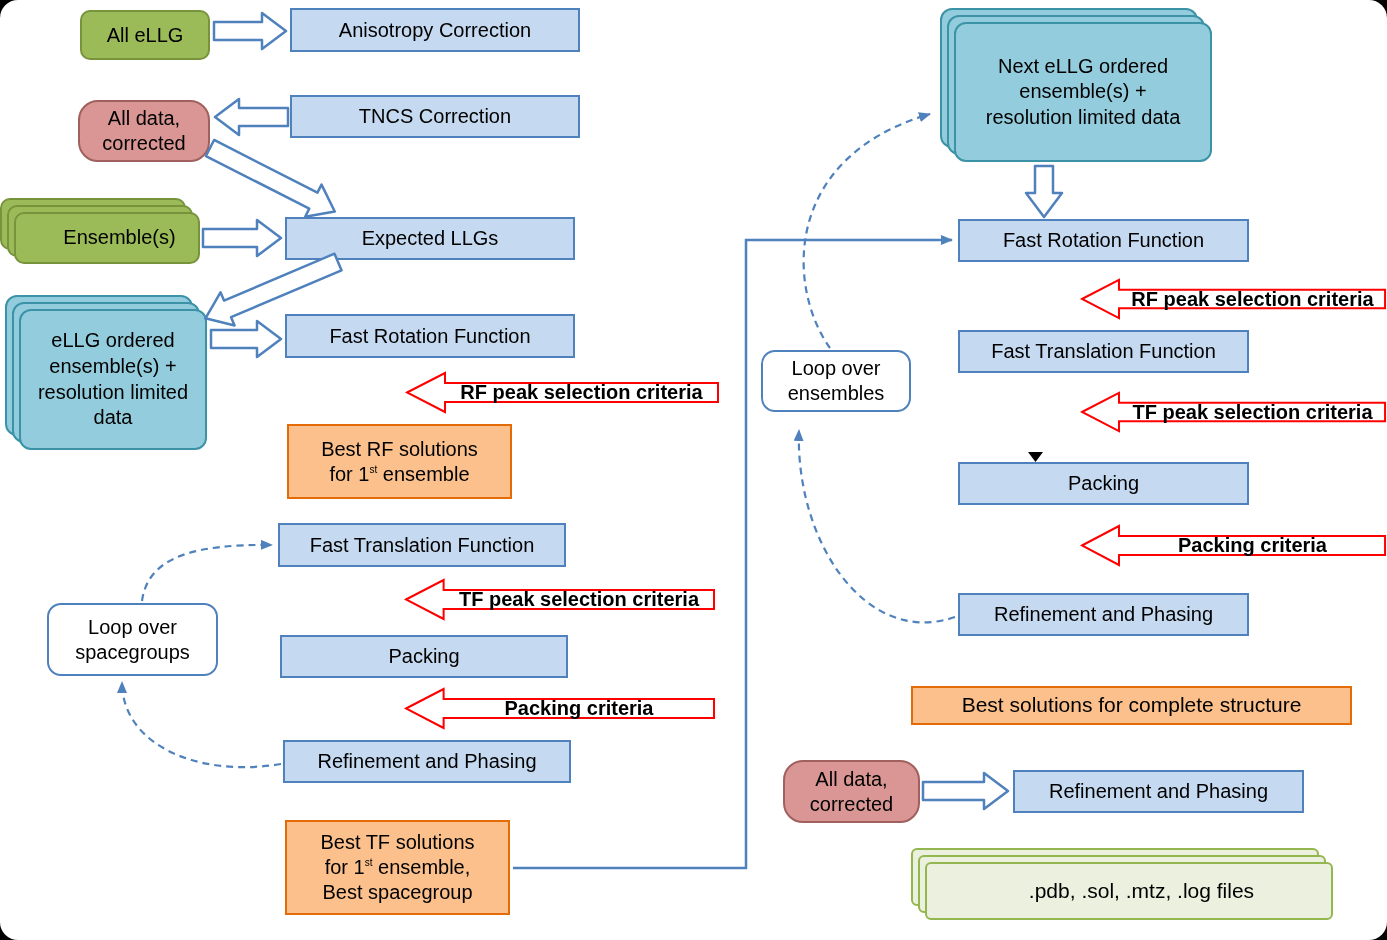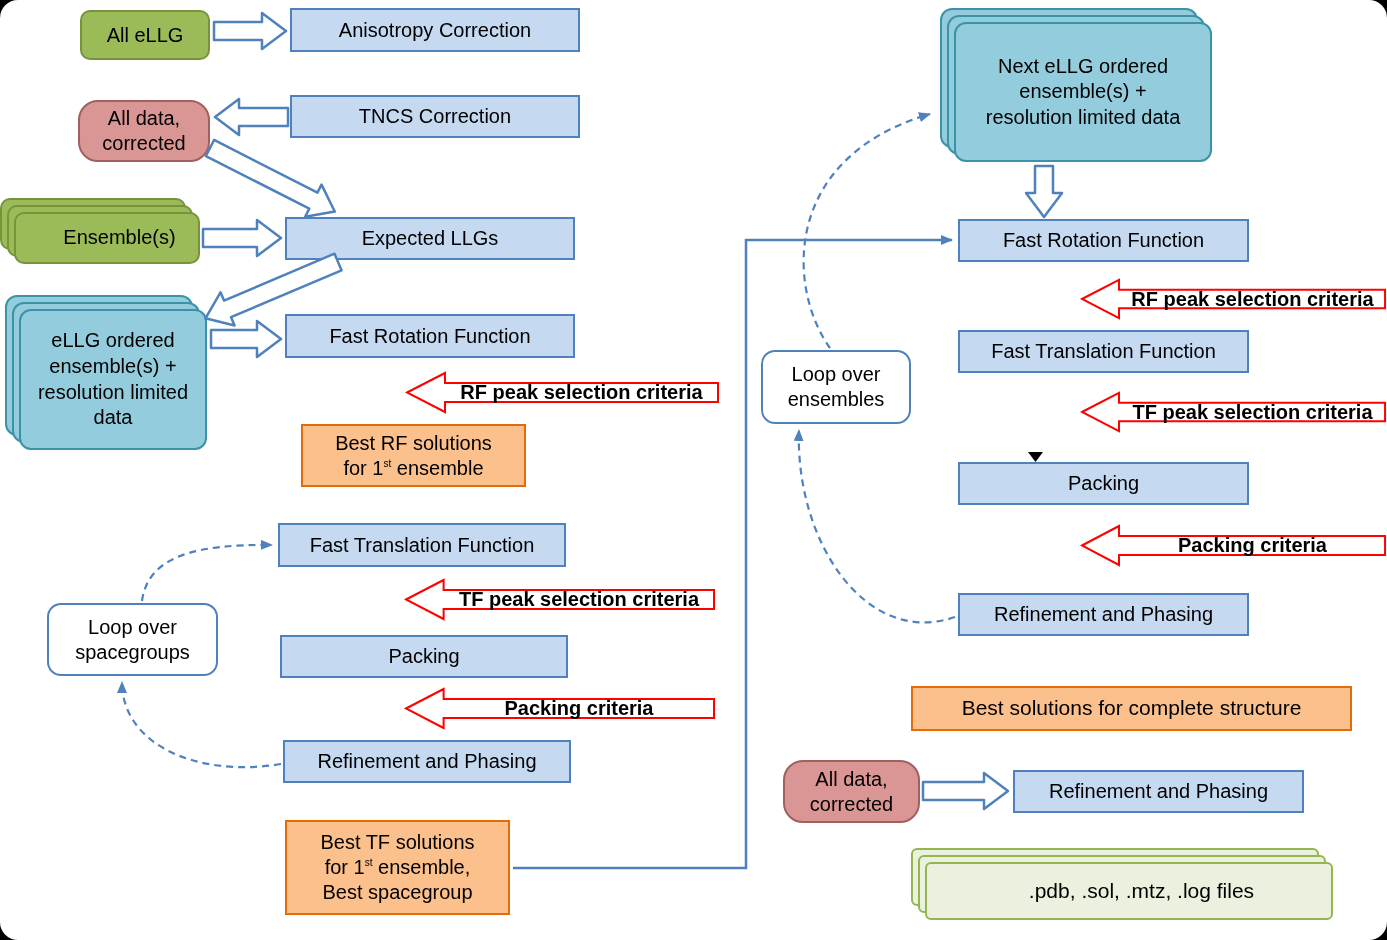--- a/index.html
+++ b/index.html
@@ -110,21 +110,21 @@
 
   <div class="box blue" style="left:285px;top:314px;width:290px;height:44px">Fast Rotation Function</div>
 
   <div class="red-arrow" style="left:405px;top:371px;width:315px;height:43px">
     <svg viewBox="0 0 315 43" preserveAspectRatio="none">
       <polygon vector-effect="non-scaling-stroke" points="2,21.5 40,2 40,12 313,12 313,31 40,31 40,41"></polygon>
     </svg>
     <span class="lbl">RF peak selection criteria</span>
   </div>
 
-  <div class="box orange" style="left:301px;top:424px;width:225px;height:63px">
+  <div class="box orange" style="left:287px;top:424px;width:225px;height:75px">
     <div>
       <span>Best RF solutions</span><br>
       <span>for 1</span><sup>st</sup><span> ensemble</span>
     </div>
   </div>
 
   <div class="box blue" style="left:278px;top:523px;width:288px;height:44px">Fast Translation Function</div>
 
   <div class="red-arrow" style="left:404px;top:578px;width:312px;height:43px">
     <svg viewBox="0 0 315 43" preserveAspectRatio="none">
@@ -171,34 +171,34 @@
 
   <div class="box blue" style="left:958px;top:330px;width:291px;height:43px">Fast Translation Function</div>
 
   <div class="red-arrow" style="left:1080px;top:391px;width:307px;height:42px">
     <svg viewBox="0 0 315 43" preserveAspectRatio="none">
       <polygon vector-effect="non-scaling-stroke" points="2,21.5 40,2 40,12 313,12 313,31 40,31 40,41"></polygon>
     </svg>
     <span class="lbl">TF peak selection criteria</span>
   </div>
 
-  <div class="box loop" style="left:761px;top:350px;width:150px;height:74px">Loop over ensembles</div>
+  <div class="box loop" style="left:761px;top:350px;width:150px;height:62px">Loop over ensembles</div>
 
   <div class="box blue" style="left:958px;top:462px;width:291px;height:43px">Packing</div>
 
   <div class="red-arrow" style="left:1080px;top:524px;width:307px;height:43px">
     <svg viewBox="0 0 315 43" preserveAspectRatio="none">
       <polygon vector-effect="non-scaling-stroke" points="2,21.5 40,2 40,12 313,12 313,31 40,31 40,41"></polygon>
     </svg>
     <span class="lbl">Packing criteria</span>
   </div>
 
   <div class="box blue" style="left:958px;top:593px;width:291px;height:43px">Refinement and Phasing</div>
 
-  <div class="box orange" style="left:911px;top:686px;width:441px;height:45px;font-size:21px">Best solutions for complete structure</div>
+  <div class="box orange" style="left:911px;top:686px;width:441px;height:39px;font-size:21px">Best solutions for complete structure</div>
 
   <div class="box pink" style="left:783px;top:760px;width:137px;height:63px">All data, corrected</div>
 
   <div class="box blue" style="left:1013px;top:770px;width:291px;height:43px">Refinement and Phasing</div>
 
   <div class="stack" style="left:911px;top:848px;--cw:408px;--ch:58px;width:422px;height:72px">
     <div class="layer pale"></div>
     <div class="layer pale"></div>
     <div class="layer pale" style="font-size:21px">.pdb, .sol, .mtz, .log files</div>
   </div>

